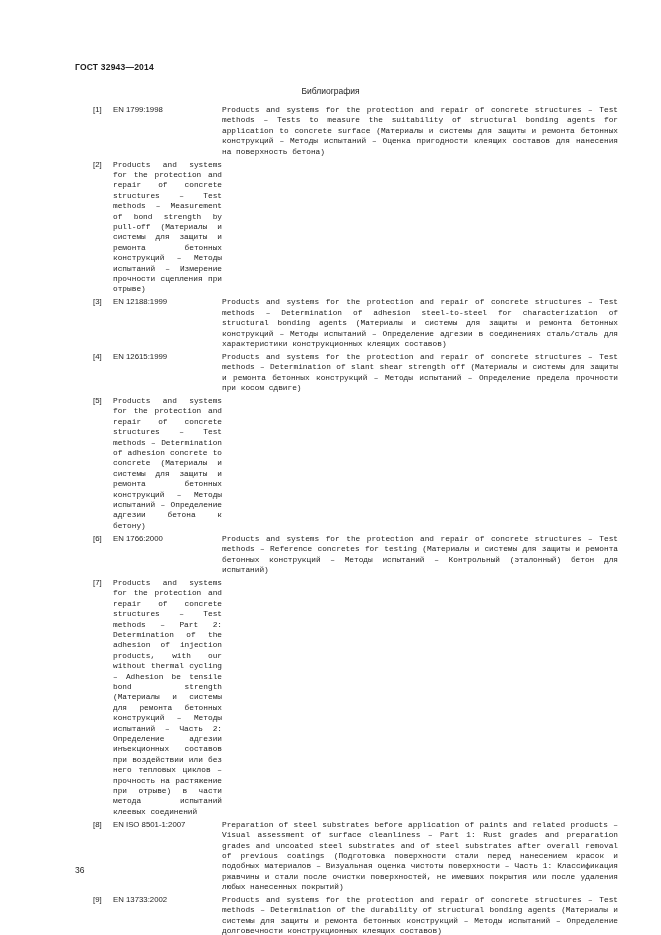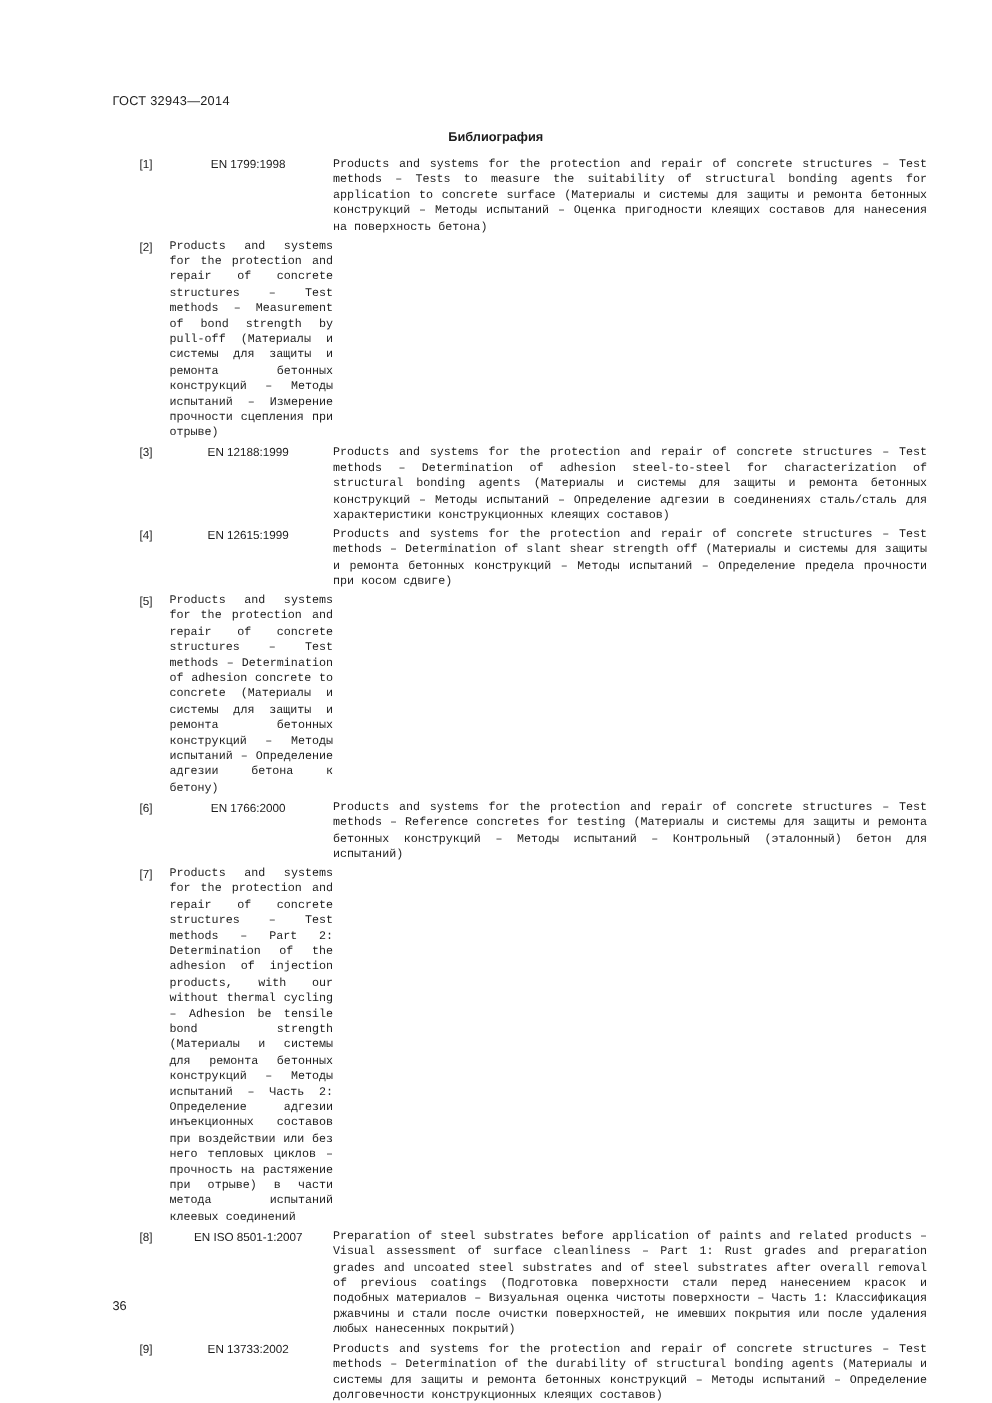--- a/index.html
+++ b/index.html
@@ -15,31 +15,31 @@
     font-family: "Liberation Sans", sans-serif;
     color: #1c1c1c;
     box-sizing: border-box;
     overflow: hidden;
   }
   .doc-header {
     position: absolute;
     top: 62px;
     left: 75px;
     font-size: 8.5px;
-    font-weight: normal;
+    font-weight: bold;
     letter-spacing: 0.2px;
   }
   .doc-title {
     position: absolute;
     top: 86px;
     left: 0;
     width: 100%;
     text-align: center;
     font-size: 8.5px;
-    font-weight: bold;
+    font-weight: normal;
   }
   .refs {
     position: absolute;
     top: 105px;
     left: 93px;
     width: 525px;
   }
   .ref-row {
     display: grid;
     grid-template-columns: 20px 109px 1fr;
@@ -47,21 +47,20 @@
     font-size: 7.8px;
     line-height: 10.4px;
     margin-bottom: 2.5px;
   }
   .ref-num {
     white-space: nowrap;
   }
   .ref-code {
     white-space: nowrap;
     padding-right: 4px;
-    text-align: center;
   }
   .ref-text {
     text-align: justify;
     font-family: Liberation Mono, monospace;
   }
   .page-number {
     position: absolute;
     left: 75px;
     top: 854px;
     font-size: 8.5px;

